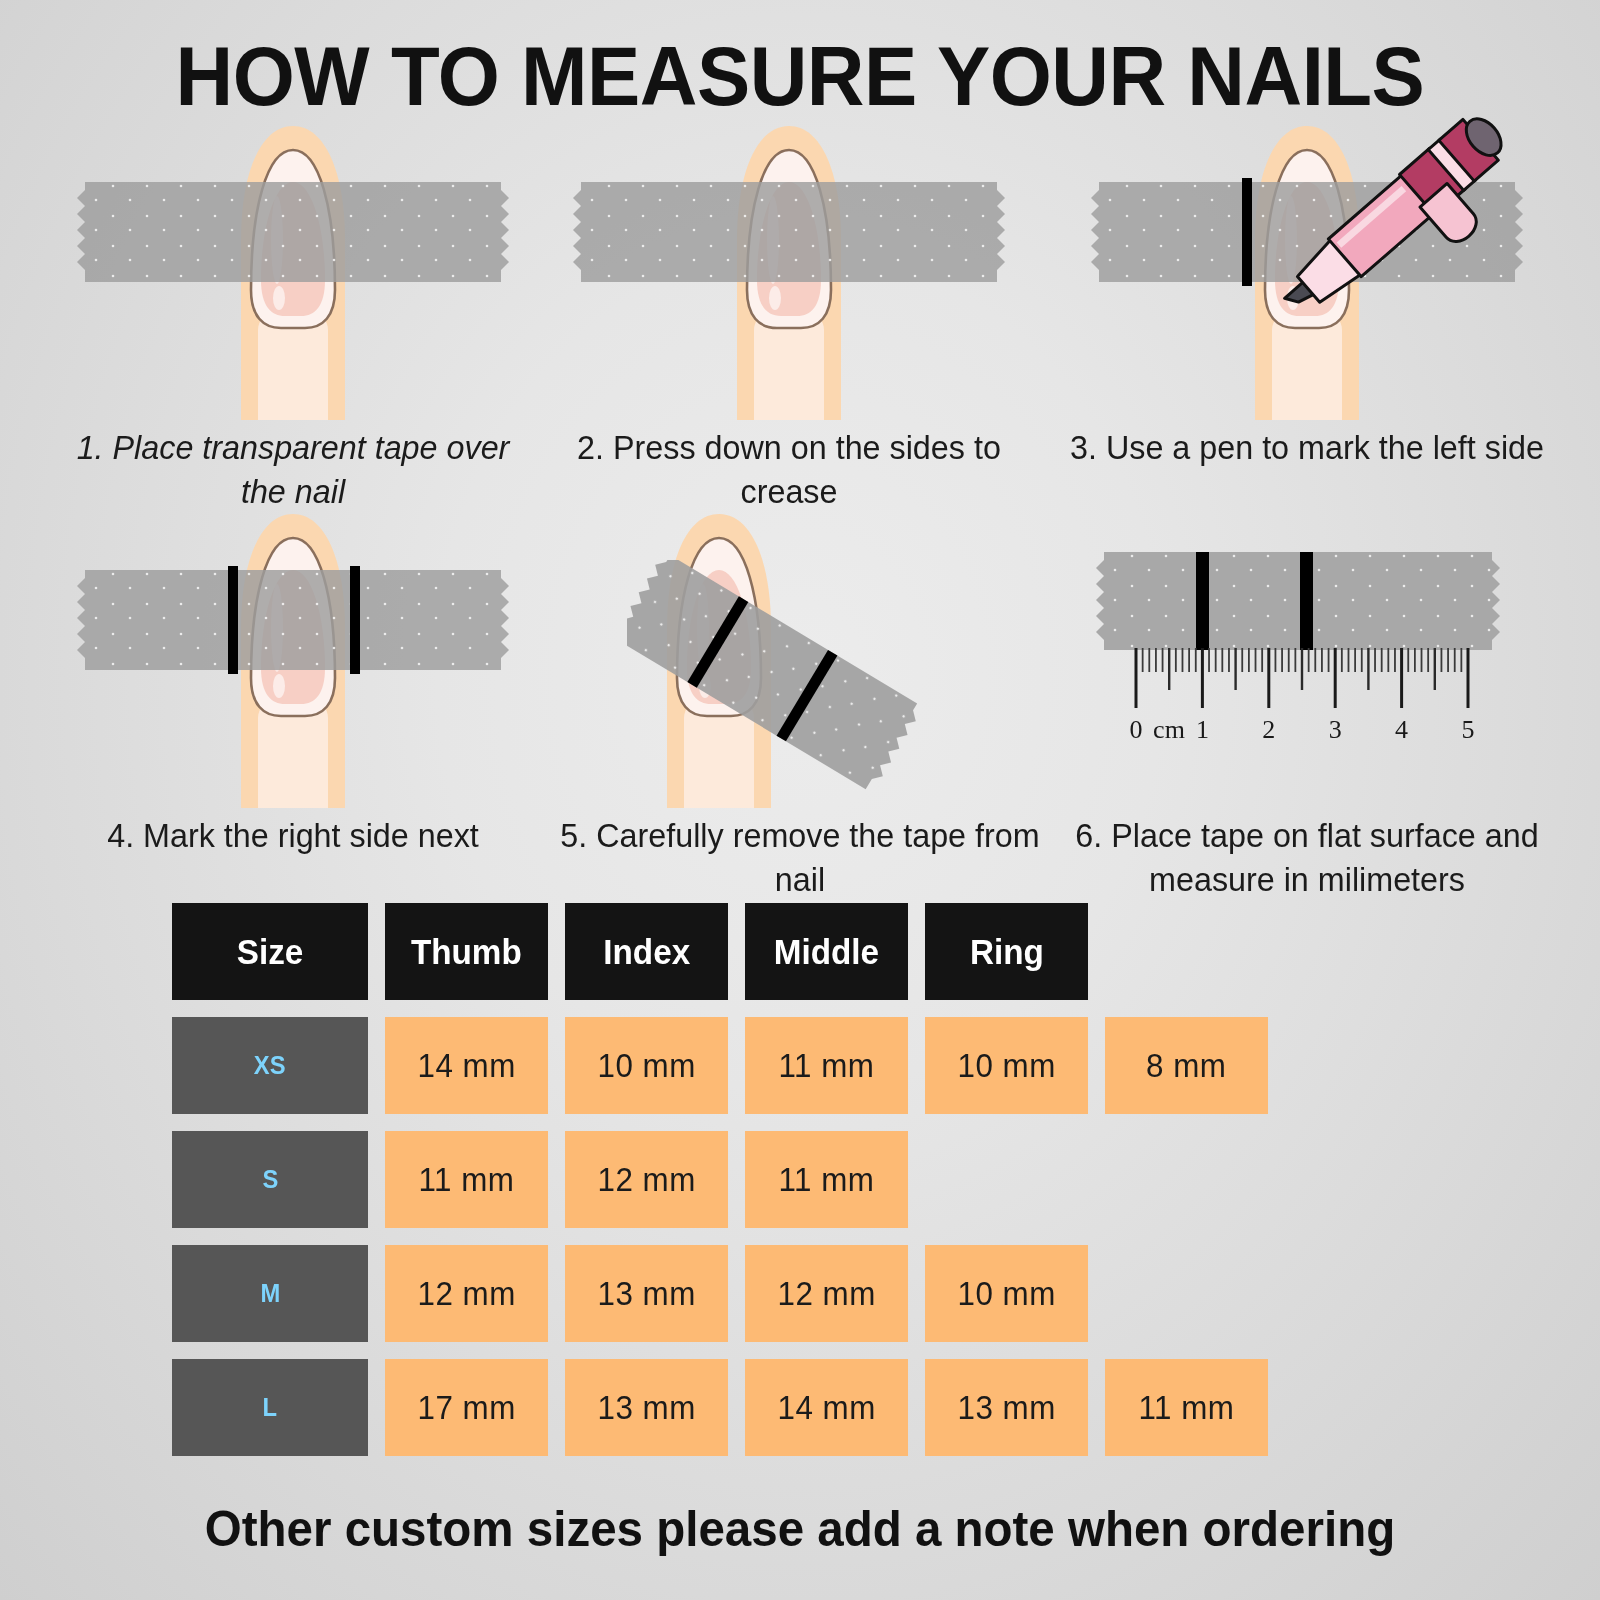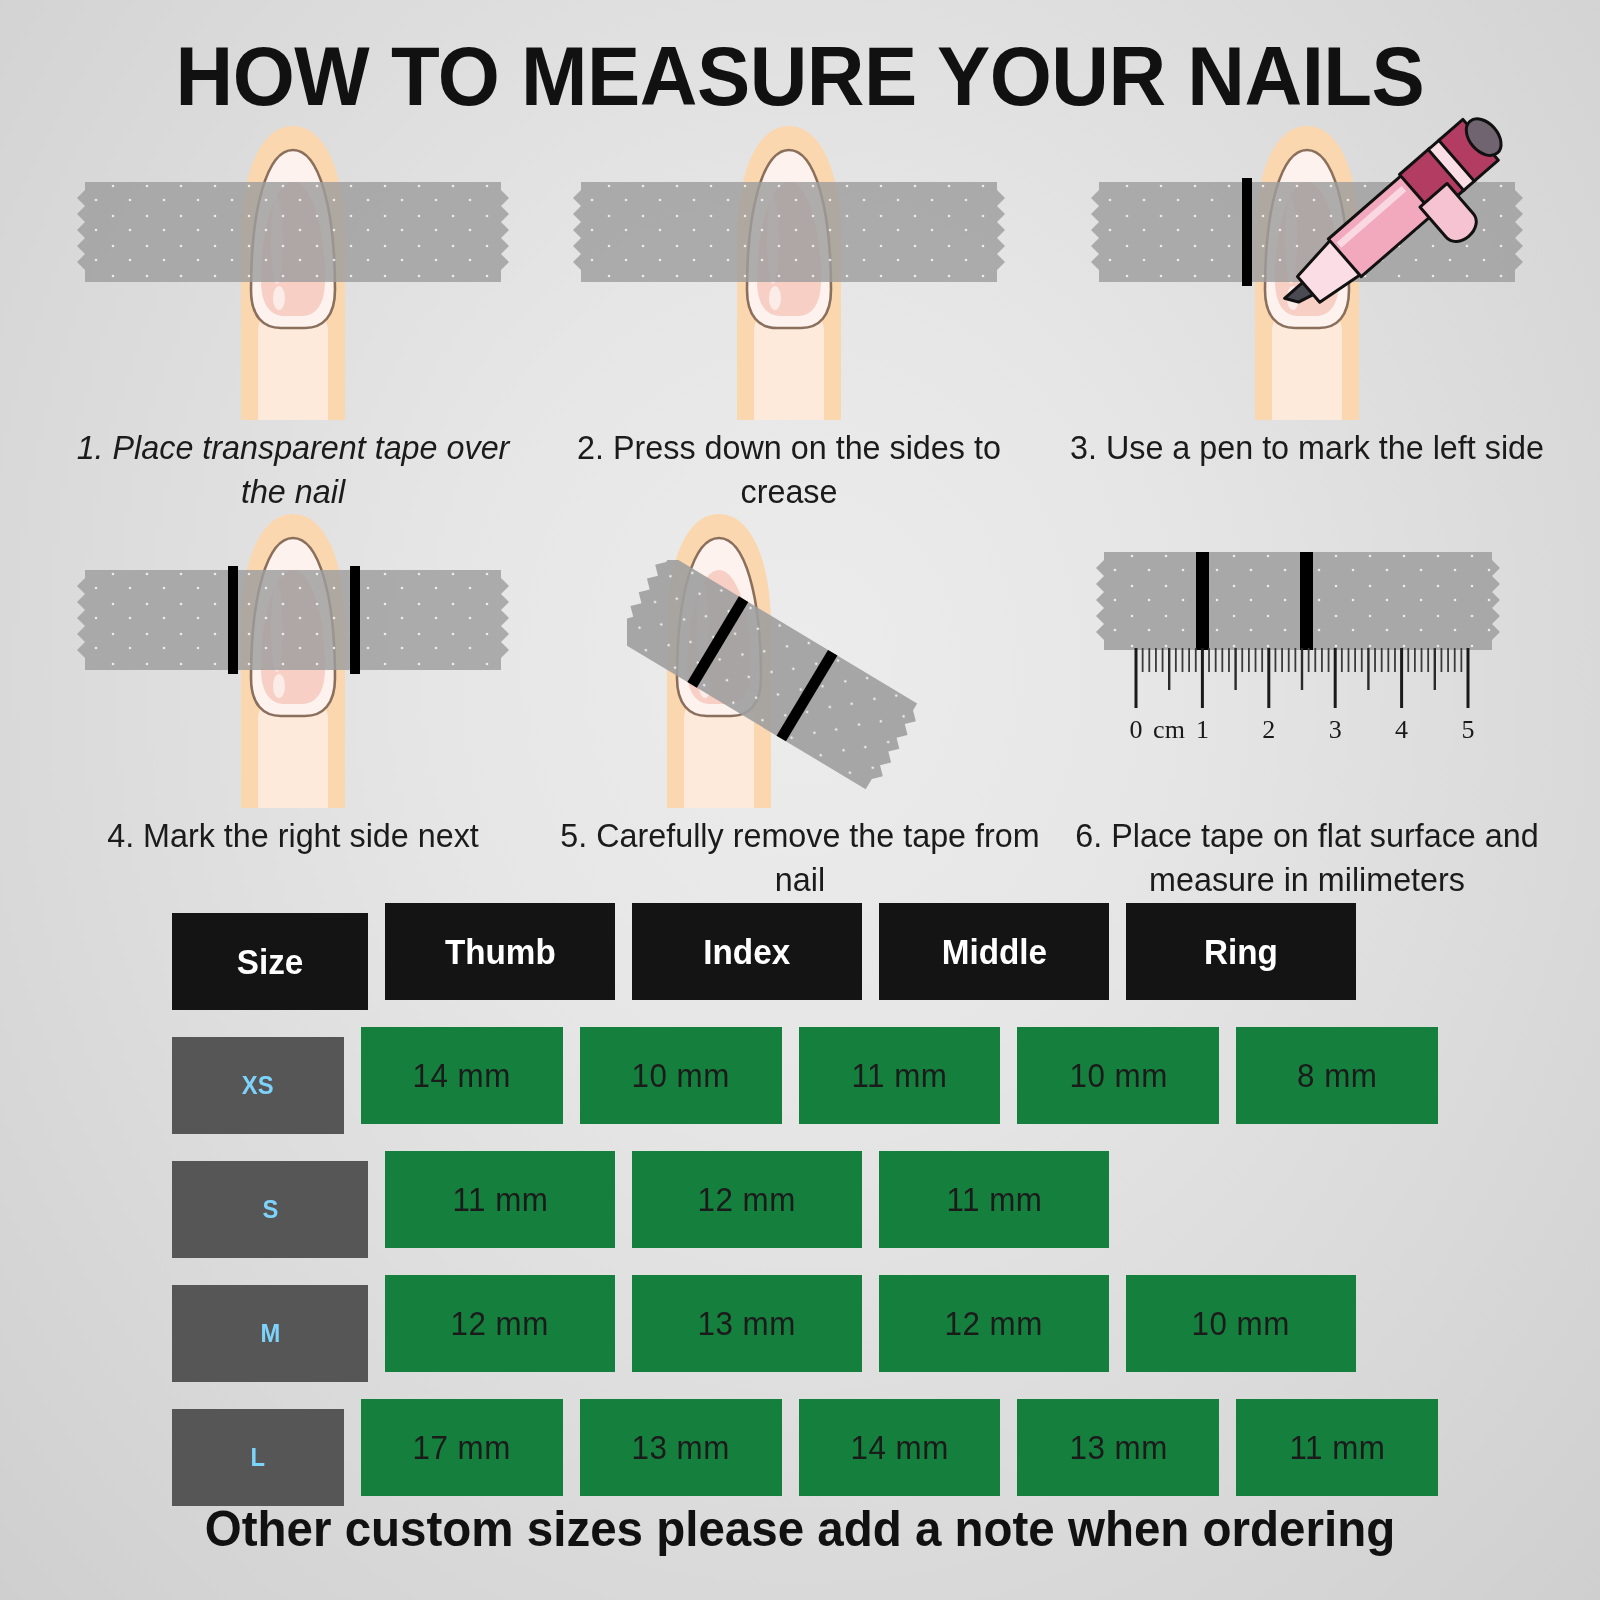--- a/index.html
+++ b/index.html
@@ -46,27 +46,27 @@
   .tape-h{position:absolute;}
   .tape-svg{display:block;}
 
   
   .table{position:absolute;left:172px;top:903px;width:1266px;}
   .trow{display:flex;gap:17px;margin-bottom:17px;}
   .cell{
     height:97px;display:flex;align-items:center;justify-content:center;
     font-size:33px;
   }
-  .c-size{width:196px;margin-top:10px;}
-  .c-fin{width:230px;}
+  .c-size{width:196px;}
+  .c-fin{width:163px;}
   .hd{background:#141414;color:#fff;font-weight:700;font-size:35px;transform:none;}
   .hd span{transform:scaleX(0.95);display:inline-block;}
   .sz{background:#565656;color:#7dd3fc;font-weight:700;font-size:25px;}
   .sz span{transform:scaleX(0.95);display:inline-block;}
-  .val{background:#15803d;color:#1b1b1b;font-weight:400;}
+  .val{background:#fdba74;color:#1b1b1b;font-weight:400;}
   .val span{transform:scaleX(0.95);display:inline-block;letter-spacing:0.5px;}
 
   
   .footer{
     position:absolute;left:0;right:0;top:1500px;
     text-align:center;font-weight:700;font-size:50px;
     transform:scaleX(0.95);
     color:#111;white-space:nowrap;
   }
 </style>

